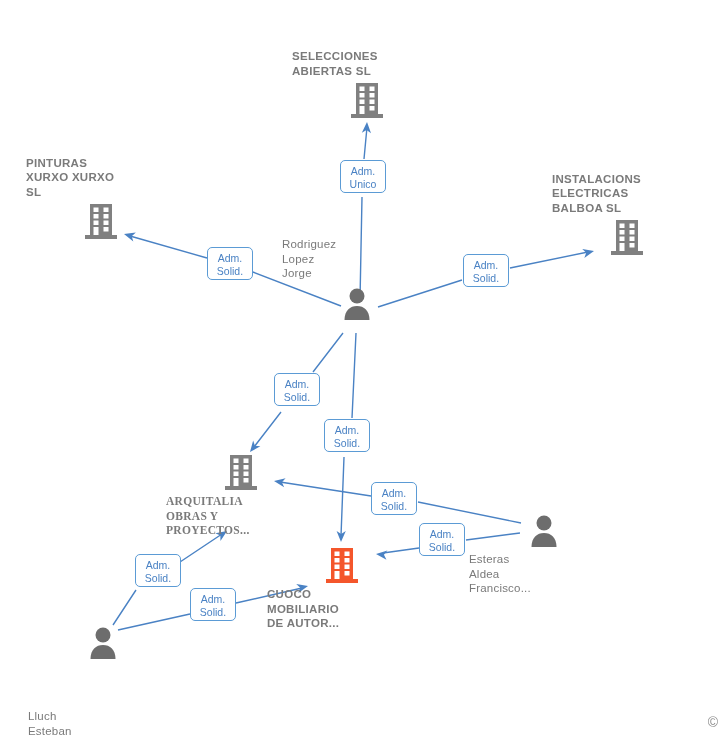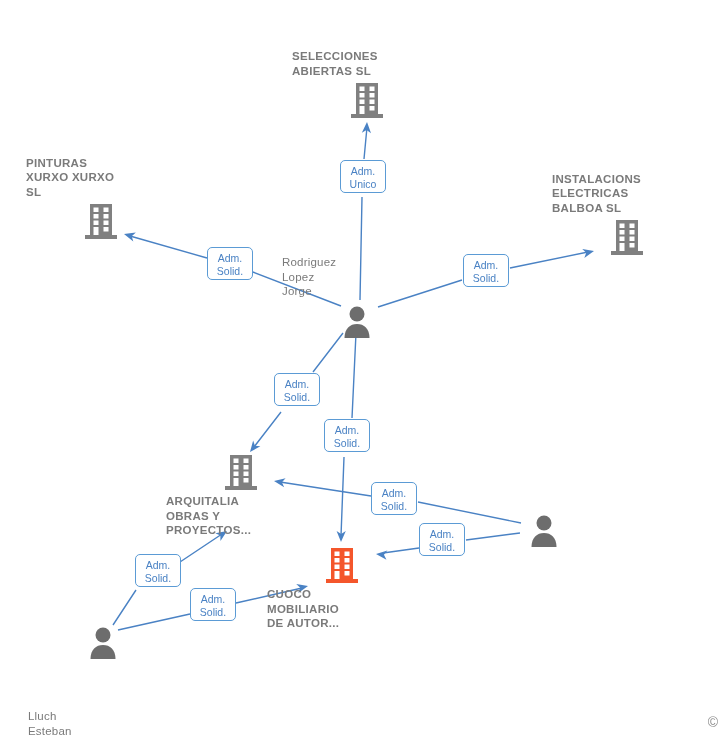--- a/index.html
+++ b/index.html
@@ -176,30 +176,30 @@
             <rect x="19.5" y="5.5" width="5" height="4.5"></rect>
             <rect x="9.5" y="12" width="5" height="4.5"></rect>
             <rect x="19.5" y="12" width="5" height="4.5"></rect>
             <rect x="9.5" y="18.5" width="5" height="4.5"></rect>
             <rect x="19.5" y="18.5" width="5" height="4.5"></rect>
             <rect x="9.5" y="25" width="5" height="8"></rect>
             <rect x="19.5" y="25" width="5" height="4.5"></rect>
           </g>
         </svg>
       </div>
-      <div class="node label-above" style="left: 357px; top: 255px;">
+      <div class="node label-above" style="left: 357px; top: 237px;">
         <span class="node-label" style="color: rgb(122, 122, 122);">Rodriguez
 Lopez
 Jorge</span>
         <svg viewBox="0 0 34 38" class="node-icon">
           <circle cx="17" cy="12" r="7.5" fill="#6d6d6d"></circle>
           <path d="M4.5 36 C4.5 26.5 10 22 17 22 C24 22 29.5 26.5 29.5 36 Z" fill="#6d6d6d"></path>
         </svg>
       </div>
-      <div class="node label-below" style="left: 241px; top: 453px;">
+      <div class="node label-below" style="left: 241px; top: 453px; font-family: Liberation Serif, serif;">
         <svg viewBox="0 0 34 38" class="node-icon">
           <g fill="#808080">
             <rect x="6" y="2" width="22" height="31"></rect>
             <rect x="1" y="33" width="32" height="4"></rect>
           </g>
           <g fill="#ffffff">
             <rect x="9.5" y="5.5" width="5" height="4.5"></rect>
             <rect x="19.5" y="5.5" width="5" height="4.5"></rect>
             <rect x="9.5" y="12" width="5" height="4.5"></rect>
             <rect x="19.5" y="12" width="5" height="4.5"></rect>
@@ -232,20 +232,23 @@
         </svg>
         <span class="node-label company" style="color: rgb(122, 122, 122);">CUOCO
 MOBILIARIO
 DE AUTOR...</span>
       </div>
       <div class="node label-below" style="left: 544px; top: 511px;">
         <svg viewBox="0 0 34 38" class="node-icon">
           <circle cx="17" cy="12" r="7.5" fill="#6d6d6d"></circle>
           <path d="M4.5 36 C4.5 26.5 10 22 17 22 C24 22 29.5 26.5 29.5 36 Z" fill="#6d6d6d"></path>
         </svg>
+        <span class="node-label" style="color: rgb(122, 122, 122);">Esteras
+Aldea
+Francisco...</span>
       </div>
       <div class="node label-below" style="left: 103px; top: 623px;">
         <svg viewBox="0 0 34 38" class="node-icon">
           <circle cx="17" cy="12" r="7.5" fill="#6d6d6d"></circle>
           <path d="M4.5 36 C4.5 26.5 10 22 17 22 C24 22 29.5 26.5 29.5 36 Z" fill="#6d6d6d"></path>
         </svg>
         <span class="node-label" style="color: rgb(122, 122, 122); margin-top: 48px;">Lluch
 Esteban
 Alberto</span>
       </div>

